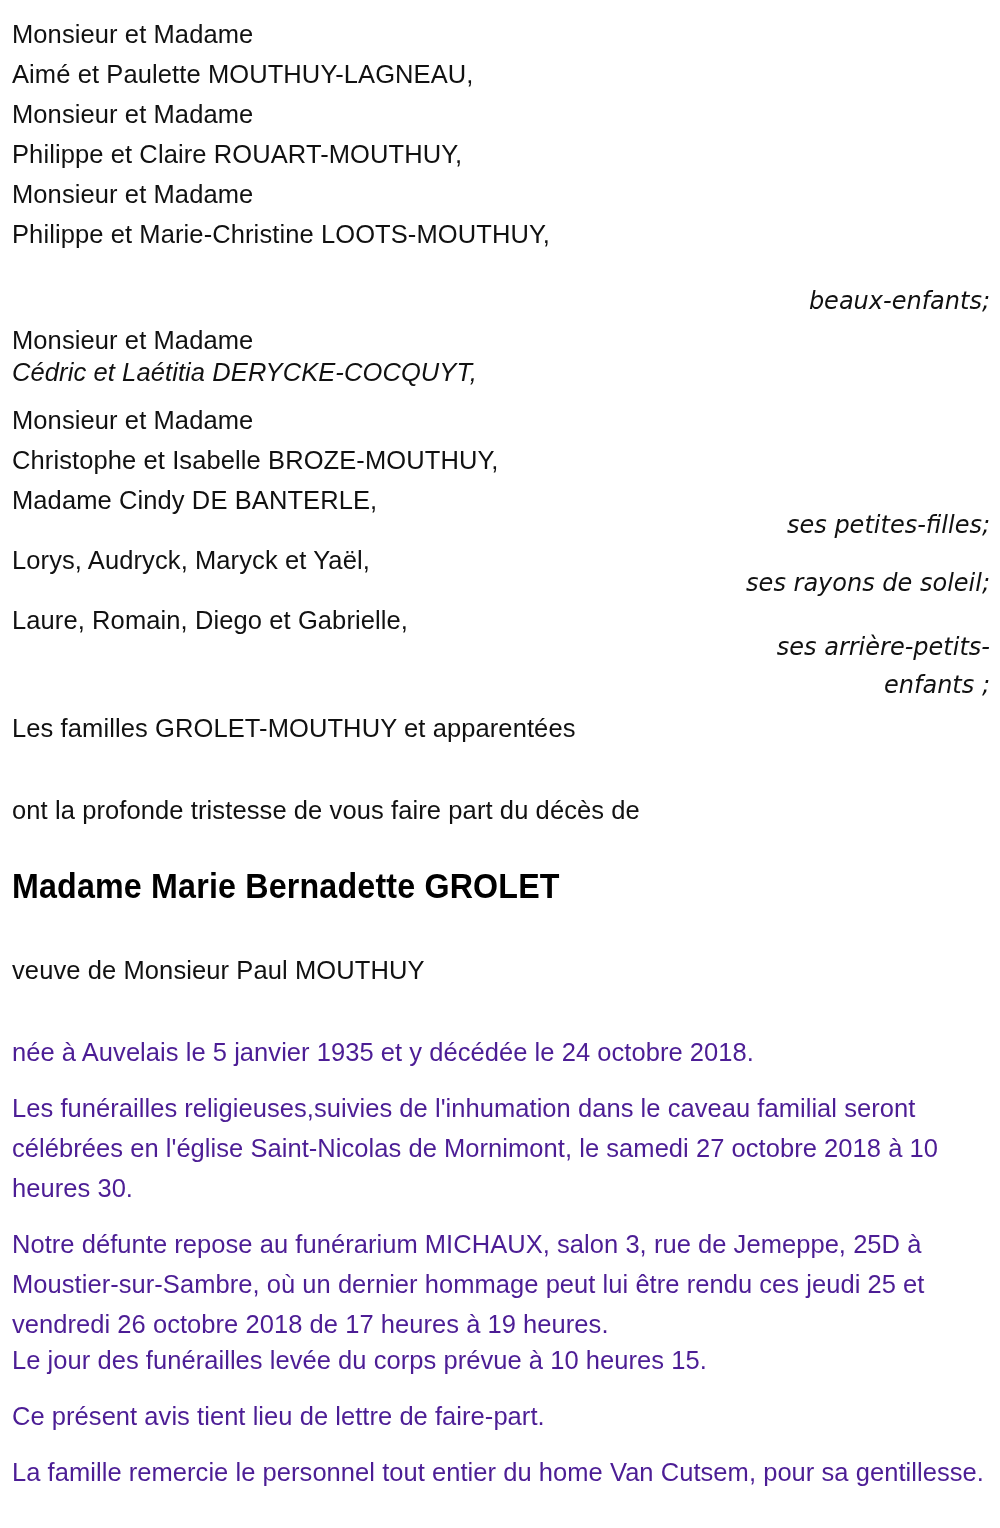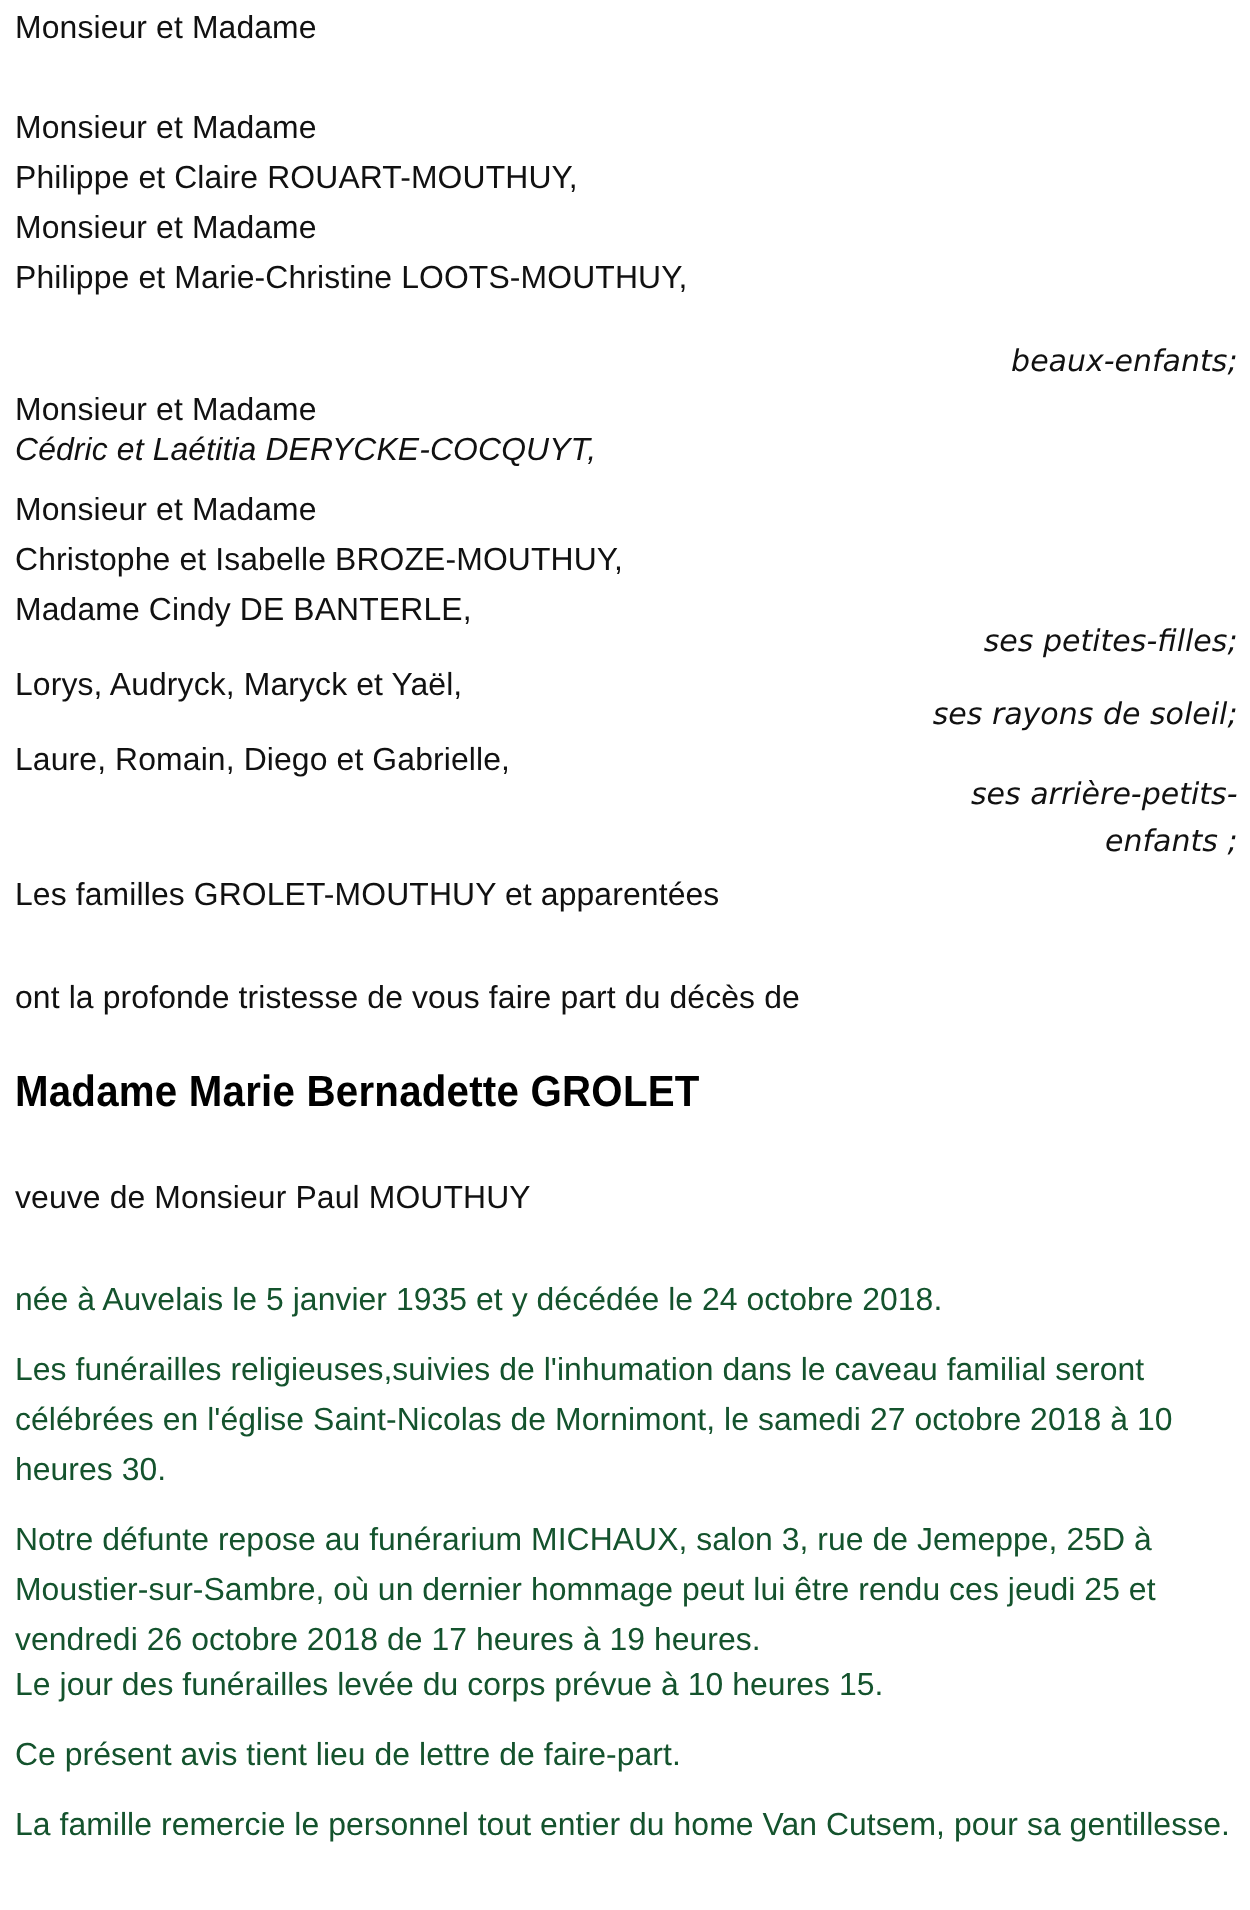--- a/index.html
+++ b/index.html
@@ -16,20 +16,21 @@
     color: #000000;
     -webkit-font-smoothing: antialiased;
   }
 
   .page {
     position: relative;
     width: 1000px;
     height: 1192px;
     box-sizing: border-box;
     padding: 0;
+    margin-top: 12px;
   }
 
   
   .line {
     position: absolute;
     left: 12px;
     font-size: 25.5px;
     line-height: 40px;
     letter-spacing: 0.1px;
     white-space: nowrap;
@@ -64,31 +65,32 @@
   }
 
   
   .para {
     position: absolute;
     left: 12px;
     width: 978px;
     font-size: 25.5px;
     line-height: 40px;
     letter-spacing: 0.05px;
-    color: #14532d;
+    color: #4c1d95;
     text-align: left;
   }
   .para.nowrapline { white-space: nowrap; }
 </style>
 </head>
 <body>
 
 <div class="page">
 
   <div class="line" style="top:2px;">Monsieur et Madame</div>
+  <div class="line" style="top:42px;">Aimé et Paulette MOUTHUY-LAGNEAU,</div>
   <div class="line" style="top:82px;">Monsieur et Madame</div>
   <div class="line" style="top:122px;text-align:center;">Philippe et Claire ROUART-MOUTHUY,</div>
   <div class="line" style="top:162px;">Monsieur et Madame</div>
   <div class="line" style="top:202px;">Philippe et Marie-Christine LOOTS-MOUTHUY,</div>
 
   <div class="annot" style="top:270px;">beaux-enfants;</div>
 
   <div class="line" style="top:308px;">Monsieur et Madame</div>
   <div class="line" style="top:340px;font-style:italic;">Cédric et Laétitia DERYCKE-COCQUYT,</div>
   <div class="line" style="top:388px;">Monsieur et Madame</div>

